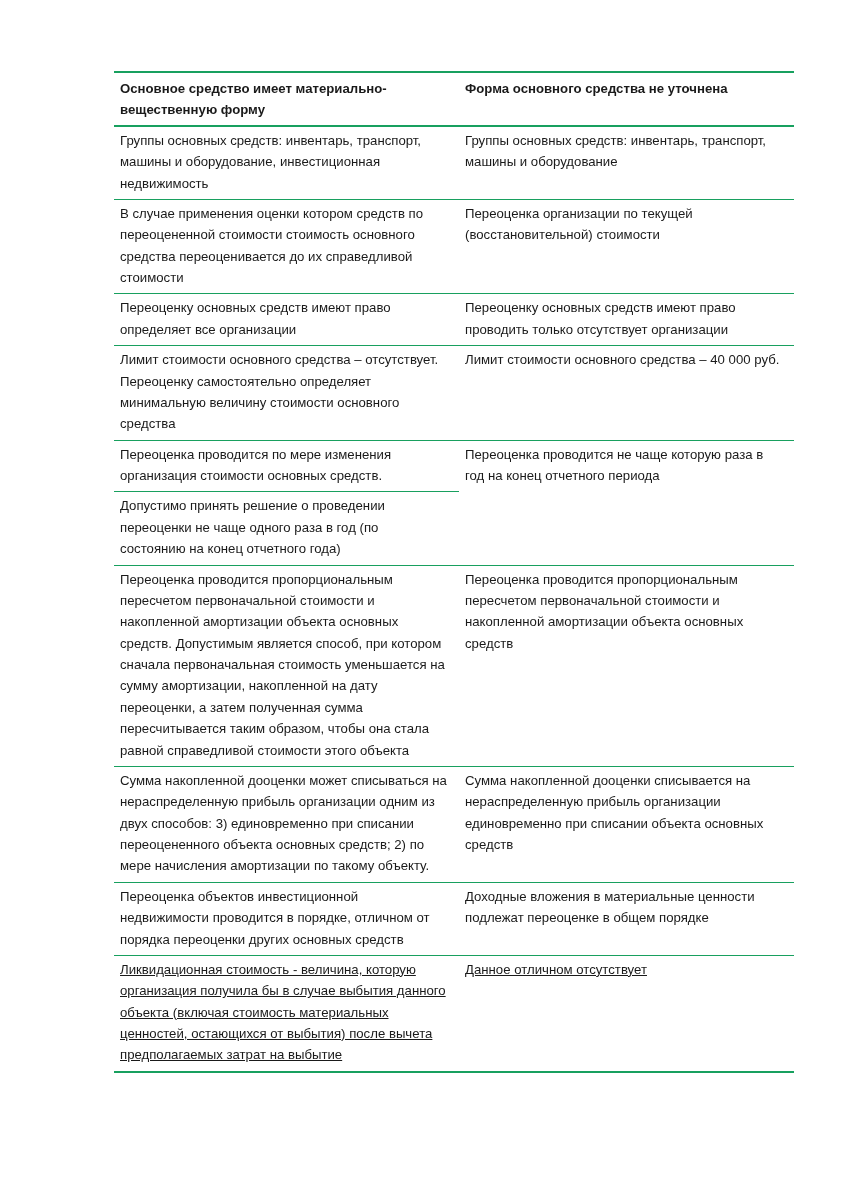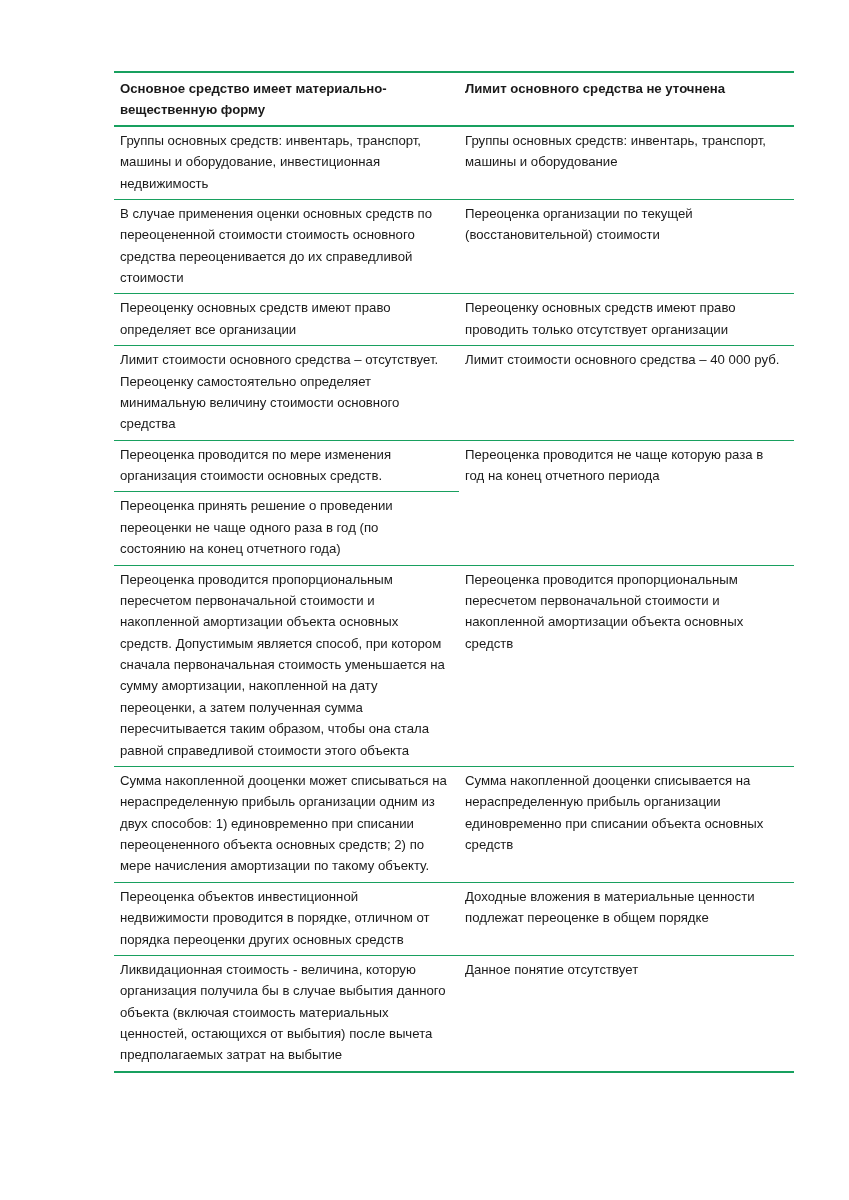--- a/index.html
+++ b/index.html
@@ -74,20 +74,21 @@
   tr.row.split-left {
     border-bottom: 0;
   }
   tr.row.split-left td.left {
     border-bottom: 1.4px solid #18a05f;
   }
 
   
   tr.row.last {
     border-bottom: 2.6px solid #18a05f;
+    text-decoration: underline;
   }
 
   td.right, th.right {
     padding-left: 13px;
   }
 
   
 </style>
 </head>
 <body>
@@ -96,71 +97,71 @@
 
   <div class="table-wrap">
     <table class="cmp">
       <colgroup>
         <col class="c-left">
         <col class="c-right">
       </colgroup>
       <thead>
         <tr class="head">
           <th class="left">Основное средство имеет материально-вещественную форму</th>
-          <th class="right">Лимит основного средства не уточнена</th>
+          <th class="right">Форма основного средства не уточнена</th>
         </tr>
       </thead>
       <tbody>
 
         <tr class="row">
           <td class="left">Группы основных средств: инвентарь, транспорт, машины и оборудование, инвестиционная недвижимость</td>
           <td class="right">Группы основных средств: инвентарь, транспорт, машины и оборудование</td>
         </tr>
 
         <tr class="row">
-          <td class="left">В случае применения оценки основных средств по переоцененной стоимости стоимость основного средства переоценивается до их справедливой стоимости</td>
+          <td class="left">В случае применения оценки котором средств по переоцененной стоимости стоимость основного средства переоценивается до их справедливой стоимости</td>
           <td class="right">Переоценка организации по текущей (восстановительной) стоимости</td>
         </tr>
 
         <tr class="row">
           <td class="left">Переоценку основных средств имеют право определяет все организации</td>
           <td class="right">Переоценку основных средств имеют право проводить только отсутствует организации</td>
         </tr>
 
         <tr class="row">
           <td class="left">Лимит стоимости основного средства – отсутствует. Переоценку самостоятельно определяет минимальную величину стоимости основного средства</td>
           <td class="right">Лимит стоимости основного средства – 40 000 руб.</td>
         </tr>
 
         <tr class="row split-left">
           <td class="left">Переоценка проводится по мере изменения организация стоимости основных средств.</td>
           <td class="right" rowspan="2">Переоценка проводится не чаще которую раза в год на конец отчетного периода</td>
         </tr>
 
         <tr class="row">
-          <td class="left">Переоценка принять решение о проведении переоценки не чаще одного раза в год (по состоянию на конец отчетного года)</td>
+          <td class="left">Допустимо принять решение о проведении переоценки не чаще одного раза в год (по состоянию на конец отчетного года)</td>
         </tr>
 
         <tr class="row">
           <td class="left">Переоценка проводится пропорциональным пересчетом первоначальной стоимости и накопленной амортизации объекта основных средств. Допустимым является способ, при котором сначала первоначальная стоимость уменьшается на сумму амортизации, накопленной на дату переоценки, а затем полученная сумма пересчитывается таким образом, чтобы она стала равной справедливой стоимости этого объекта</td>
           <td class="right">Переоценка проводится пропорциональным пересчетом первоначальной стоимости и накопленной амортизации объекта основных средств</td>
         </tr>
 
         <tr class="row">
-          <td class="left">Сумма накопленной дооценки может списываться на нераспределенную прибыль организации одним из двух способов: 1) единовременно при списании переоцененного объекта основных средств; 2) по мере начисления амортизации по такому объекту.</td>
+          <td class="left">Сумма накопленной дооценки может списываться на нераспределенную прибыль организации одним из двух способов: 3) единовременно при списании переоцененного объекта основных средств; 2) по мере начисления амортизации по такому объекту.</td>
           <td class="right">Сумма накопленной дооценки списывается на нераспределенную прибыль организации единовременно при списании объекта основных средств</td>
         </tr>
 
         <tr class="row">
           <td class="left">Переоценка объектов инвестиционной недвижимости проводится в порядке, отличном от порядка переоценки других основных средств</td>
           <td class="right">Доходные вложения в материальные ценности подлежат переоценке в общем порядке</td>
         </tr>
 
         <tr class="row last">
           <td class="left">Ликвидационная стоимость - величина, которую организация получила бы в случае выбытия данного объекта (включая стоимость материальных ценностей, остающихся от выбытия) после вычета предполагаемых затрат на выбытие</td>
-          <td class="right">Данное понятие отсутствует</td>
+          <td class="right">Данное отличном отсутствует</td>
         </tr>
 
       </tbody>
     </table>
   </div>
 
 </div>
 
 </body></html>

